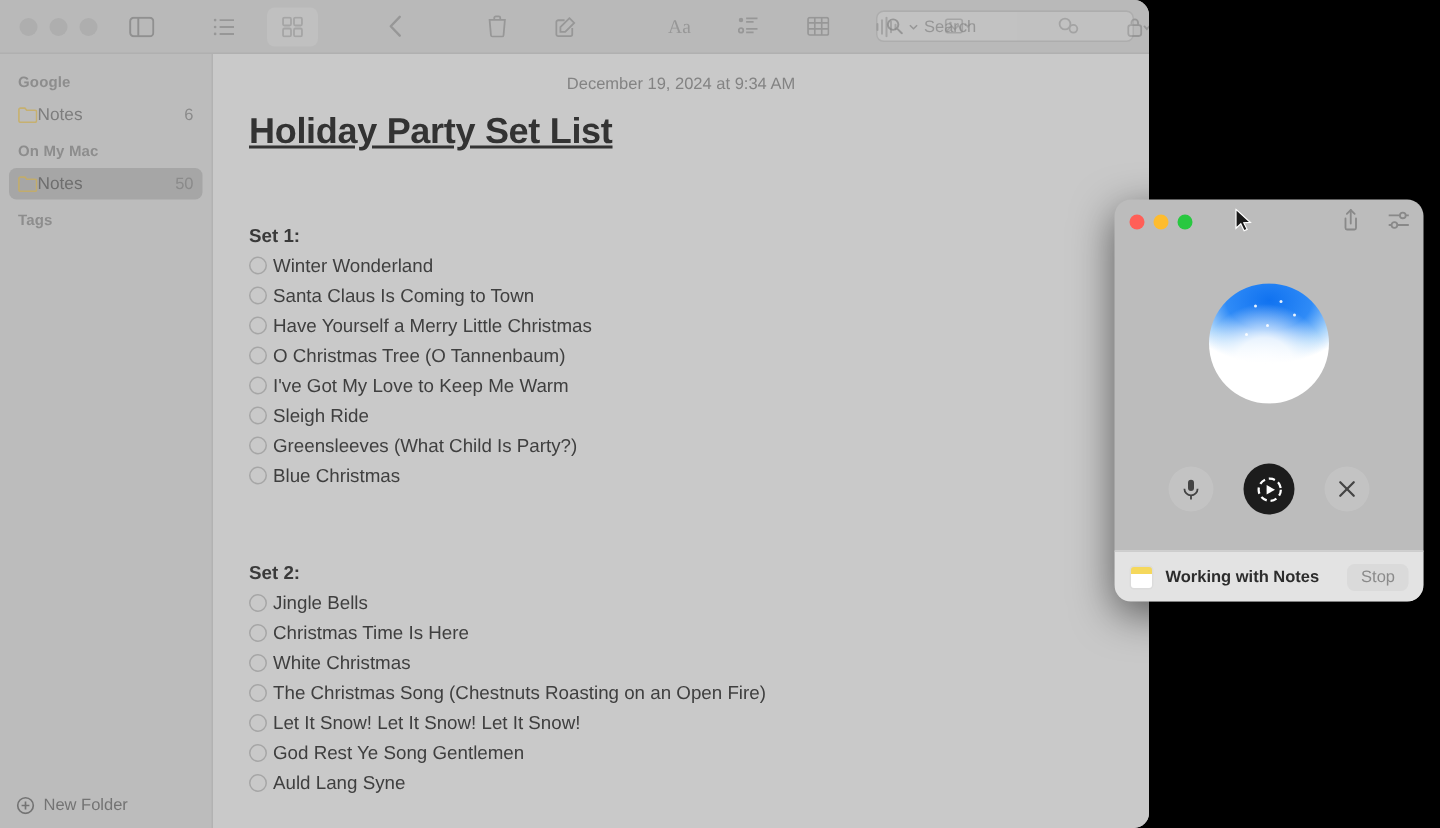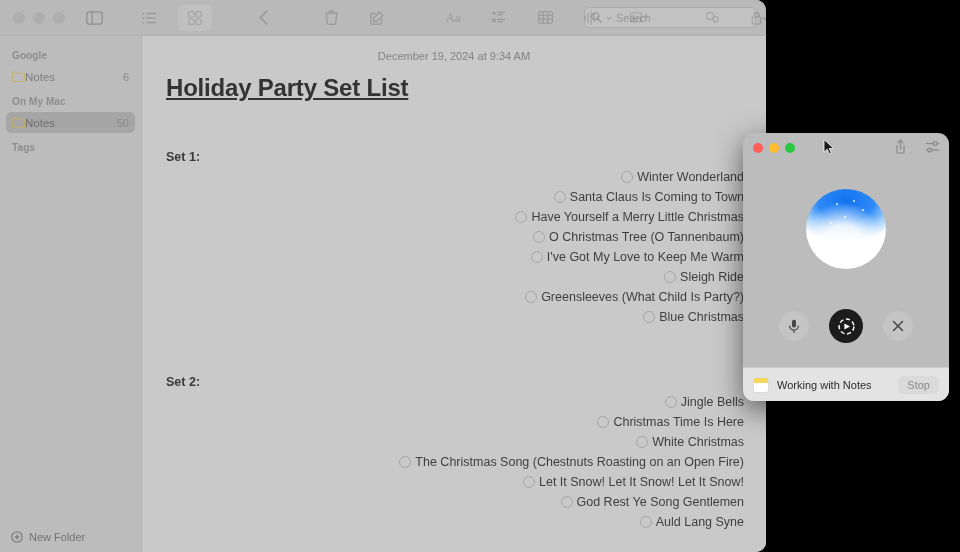--- a/index.html
+++ b/index.html
@@ -90,21 +90,21 @@
     font-size: 24px; font-weight: 700; color: #333; letter-spacing: -0.2px;
     padding-left: 2px; margin-bottom: 16px; text-decoration: underline;
   }
   .set-head {
     font-size: 12.5px; font-weight: 700; color: #3a3a3a;
     padding-left: 2px; margin-bottom: 3px;
   }
   .set-block { margin-bottom: 14px; margin-top: 48px; }
   .todo {
     display: flex; align-items: center; gap: 4px;
-    height: 20px; padding-left: 2px; justify-content: flex-end;
+    height: 20px; padding-left: 2px;
   }
   .circle {
     width: 12px; height: 12px; flex: 0 0 12px;
     border: 1.4px solid #a6a6a6; border-radius: 50%;
     background: transparent;
   }
   .todo .txt { font-size: 12.5px; color: #3f3f3f; }
 
   
   .assistant {
@@ -151,21 +151,21 @@
     height: 34px; flex: 0 0 34px;
     background: #e3e3e3;
     display: flex; align-items: center; padding: 0 10px; gap: 8px;
     border-top: 1px solid #cdcdcd;
   }
   .notes-badge {
     width: 16px; height: 16px; border-radius: 3px; flex: 0 0 16px;
     background: linear-gradient(180deg, #f5d85c 0%, #f5d85c 34%, #ffffff 34%, #ffffff 100%);
     border: 1px solid #dcdcdc;
   }
-  .as-status { flex: 1; font-size: 11px; font-weight: 400; color: #2c2c2c; }
+  .as-status { flex: 1; font-size: 11px; font-weight: 700; color: #2c2c2c; }
   .stop-btn {
     font-size: 11px; color: #8a8a8a; padding: 3px 9px;
     border-radius: 5px; background: rgba(0,0,0,0.04);
   }
 </style>
 </head>
 <body>
 
 <div class="screen">
 

